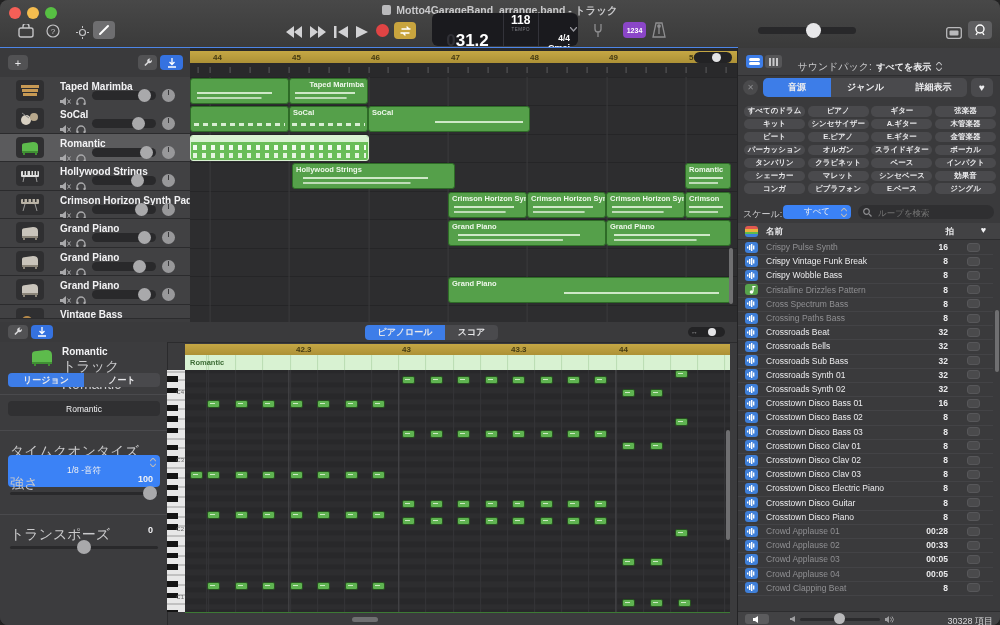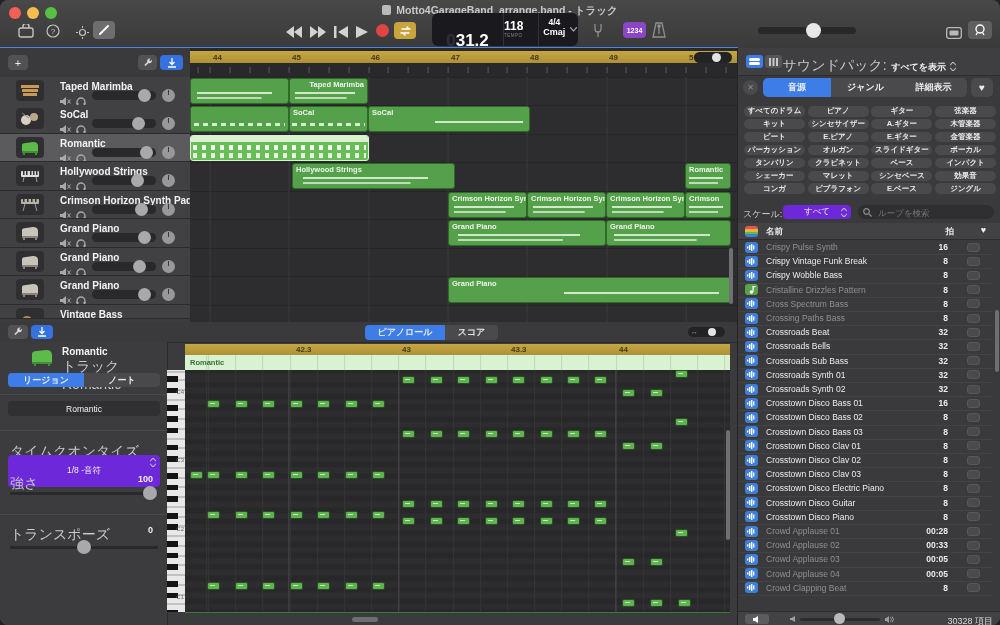--- a/index.html
+++ b/index.html
@@ -52,21 +52,21 @@
      background:repeating-linear-gradient(90deg,#f2fbef 0 4px,transparent 4px 9px) 0 0/100% 5px no-repeat,
                 repeating-linear-gradient(90deg,#e4f5df 0 4px,transparent 4px 9px) 0 8px/100% 5px no-repeat;}
   .sb{background:#6f6f71;border-radius:3px;}
   
   #editor{left:0;top:322px;width:737px;height:303px;background:#3b3b3d;}
   #ehdr{left:0;top:0;width:737px;height:20px;background:#3a3a3c;border-bottom:1px solid #2b2b2d;}
   .etab{font-size:9px;font-weight:bold;color:#e9e9eb;display:flex;align-items:center;justify-content:center;}
   #insp{left:0;top:20px;width:167px;height:283px;background:#3c3c3e;border-right:1px solid #2a2a2c;}
   .ilabel{font-size:14px;color:#c9c9cb;}
   .ival{font-size:9px;color:#f2f2f4;font-weight:bold;}
-  .popup{background:#6d28d9;border-radius:4px;color:#f0f0f2;font-size:8.5px;display:flex;align-items:center;justify-content:center;}
+  .popup{background:#3b82f6;border-radius:4px;color:#f0f0f2;font-size:8.5px;display:flex;align-items:center;justify-content:center;}
   .hr{height:1px;background:#4a4a4d;}
   .sl-track{height:3px;border-radius:2px;background:#29292b;}
   #keys{left:167px;top:48px;width:18px;height:242px;background:#e8e8e8;overflow:hidden;
      background-image:repeating-linear-gradient(180deg,#9a9a9a 0 1px,transparent 1px 9.76px);background-position-y:9.5px;}
   .blackkey{position:absolute;left:0;width:11px;height:5.7px;background:#141414;}
   .keylab{position:absolute;right:1px;font-size:6px;color:#6a6a6a;}
   #eruler{left:185px;top:22px;width:545px;height:11px;background:linear-gradient(#c5a744,#ad9136);}
   .erlab{top:1px;font-size:8px;font-weight:bold;color:#453b12;}
   #estrip{left:185px;top:33px;width:545px;height:15px;background:#d8f2d2;border-bottom:1px solid #8fbf88;
      background-image:repeating-linear-gradient(90deg,#b9dcb2 0 1px,transparent 1px 27.17px);background-position-x:23.1px;}
@@ -164,26 +164,26 @@
 
     <div class="abs lcd" style="left:432px;top:13px;width:146px;height:33px;display:flex">
       <div style="width:72px;text-align:center;padding-top:18px">
         <span style="font-size:17px;font-weight:bold;color:#303036">0</span><span style="font-size:17px;font-weight:bold">31.2</span>
         <div style="display:flex;justify-content:space-around;padding:0 14px">
             <span class="lcdlab">BAR</span>
             <span class="lcdlab">BEAT</span>
           </div>
       </div>
       <div class="seg-divider"></div>
-      <div style="width:34px;text-align:left;padding-top:6px">
+      <div style="width:34px;text-align:center;padding-top:0">
         <div style="font-size:12px;font-weight:bold">118</div>
         <div class="lcdlab">TEMPO</div>
       </div>
       <div class="seg-divider"></div>
-      <div style="width:32px;text-align:center;padding-top:4px">
+      <div style="width:32px;text-align:right;padding-top:20px">
         <div style="font-size:8.5px;font-weight:bold">4/4</div>
         <div style="font-size:9px;font-weight:bold">Cmaj</div>
       </div>
       <div style="width:8px;display:flex;align-items:center">
         <svg width="7" height="5" viewBox="0 0 7 5">
             <path d="M0 0l3.5 4L7 0" fill="none" stroke="#9a9aa0" stroke-width="1.3"></path>
           </svg>
       </div>
     </div>
 
@@ -719,21 +719,21 @@
         </svg>
     </div>
     <div class="abs tbtn" style="left:27px;top:7px;width:17px;height:13px;background:#565658;border-radius:3px">
       <svg width="9" height="8" viewBox="0 0 9 8" fill="#c9c9cb">
           <rect x="0" y="0" width="2" height="8"></rect>
           <rect x="3.5" y="0" width="2" height="8"></rect>
           <rect x="7" y="0" width="2" height="8"></rect>
         </svg>
     </div>
     <div class="abs" style="left:0;top:8px;width:263px;text-align:center">
-      <span style="font-size:14px;color:#c9c9cb">サウンドパック:</span>
+      <span style="font-size:10px;color:#c9c9cb">サウンドパック:</span>
       <span style="font-size:9px;color:#f0f0f2;font-weight:bold">すべてを表示</span>
       <svg width="6" height="9" viewBox="0 0 6 9" style="vertical-align:-1px">
           <path d="M0 3.2L3 0l3 3.2M0 5.8L3 9l3-3.2" fill="none" stroke="#b9b9bb" stroke-width="1.1"></path>
         </svg>
     </div>
 
     <div class="abs tbtn" style="left:5px;top:32px;width:15px;height:15px;border-radius:50%;background:#4a4a4c;color:#8d8d90;font-size:8px">✕</div>
     <div class="abs ltab" style="left:25px;top:30px;width:68px;height:19px;background:#3d7de8;border-radius:5px 0 0 5px">
         <span>音源</span>
       </div>

